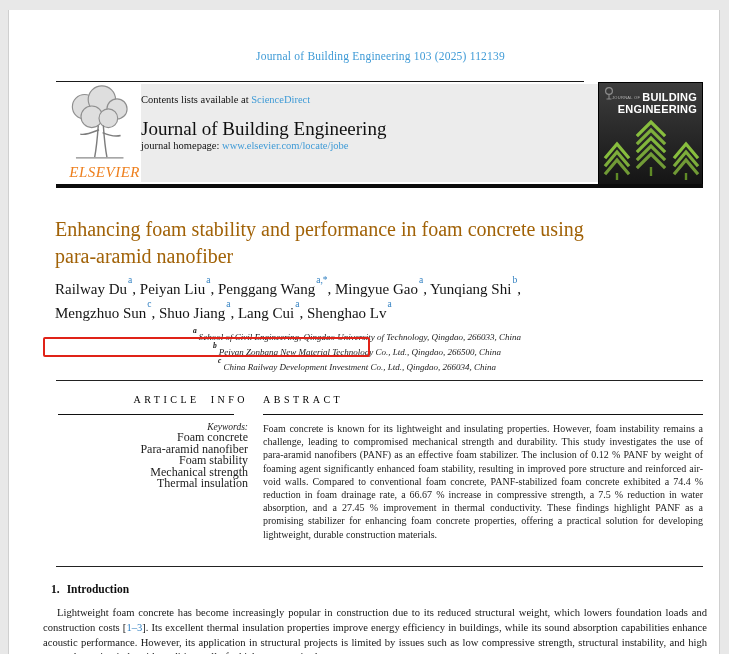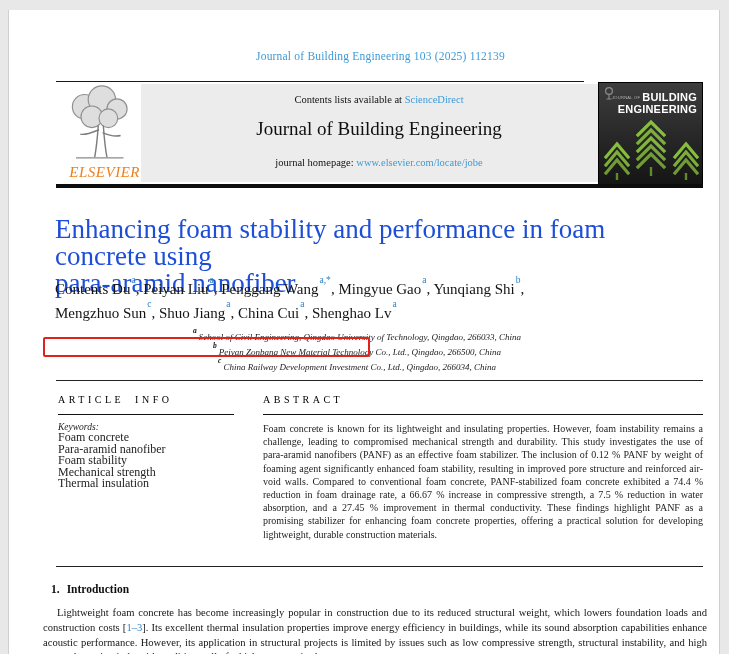--- a/index.html
+++ b/index.html
@@ -17,46 +17,46 @@
   .abs{position:absolute;}
 
   
   .citation{left:247px;top:40px;font-size:11.5px;color:var(--ref-blue);letter-spacing:.2px;}
 
   
   .rule-top{left:47px;top:71px;width:528px;height:1px;background:#1a1a1a;}
   .logo-block{left:49px;top:75px;width:82px;height:97px;text-align:right;font-style:italic;}
   .logo-tree{display:block;margin:0 auto;}
   .elsevier-word{font-size:15px;color:var(--orange);letter-spacing:.5px;margin-top:1px;font-family:"Liberation Serif",serif;}
-  .band{left:132px;top:74px;width:476px;height:98px;background:#ececec;text-align:center;}
+  .band{left:132px;top:74px;width:476px;height:98px;background:#ececec;text-align:left;}
   .contents-line{font-size:10.5px;padding-top:10px;color:#111;}
   .band a,.link{color:var(--link-blue);text-decoration:none;cursor:pointer;}
   .journal-name{font-size:19px;margin-top:13px;color:#0f0f0f;}
-  .homepage-line{font-size:10.5px;margin-top:17px;color:#111;}
+  .homepage-line{font-size:10.5px;color:#111;}
   .cover{left:589px;top:72px;width:105px;height:105px;background:linear-gradient(#3d3d3d,#141414);
          border:1px solid #000;overflow:hidden;}
   .cover-title{position:absolute;top:9px;right:5px;text-align:right;color:#fff;
                font-family:"Liberation Sans",sans-serif;font-weight:bold;font-size:11px;line-height:10.5px;letter-spacing:.2px;}
   .journal-of{font-size:4px;color:#b5b5b5;font-weight:normal;margin-right:2px;vertical-align:2px;letter-spacing:.3px;}
   .cover-mark{position:absolute;top:4px;left:5px;opacity:.75;}
   .cover-trees{position:absolute;left:0;bottom:2px;}
   .rule-thick{left:47px;top:174px;width:647px;height:4px;background:#0c0c0c;}
 
   
-  .title{left:46px;top:206px;width:600px;font-size:27px;line-height:27px;color:#1d4ed8;}
+  .title{left:46px;top:206px;width:600px;font-size:20px;line-height:27px;color:#a16207;}
   .authors{left:46px;top:266px;width:620px;font-size:15px;line-height:19.5px;color:#141414;}
   .authors sup{color:var(--ref-blue);font-size:9.5px;position:relative;top:-5px;margin-left:1px;}
   .affils{left:38px;top:318px;width:620px;font-size:9px;line-height:11px;font-style:italic;color:#222;text-align:center;}
   .affils sup{font-weight:bold;font-style:italic;font-size:7.5px;position:relative;top:-3px;margin-right:2px;color:#111;}
   .highlight-box{left:34px;top:327px;width:327px;height:20px;border:2px solid var(--red);border-radius:2px;}
 
   
   .rule-mid{left:47px;width:647px;height:1px;background:#222;}
   .col-heading{font-size:10px;letter-spacing:3.5px;word-spacing:5px;color:#000;}
-  .info-col{left:49px;top:384px;width:190px;}
+  .info-col{left:49px;top:384px;width:190px;text-align:right;}
   .info-rule{width:176px;height:1px;background:#111;margin-top:9px;}
   .kw-label{font-style:italic;font-size:9.5px;margin-top:7px;color:#222;}
   .kw-list{list-style:none;font-size:12px;line-height:11.6px;color:#222;}
   .abs-col{left:254px;top:384px;width:440px;}
   .abs-rule{width:440px;height:1px;background:#111;margin-top:9px;}
   .abs-text{font-size:10px;line-height:13.2px;text-align:justify;margin-top:7px;color:#1c1c1c;}
 
   
   .intro-head{left:42px;top:573px;font-size:11.5px;font-weight:bold;color:#0f0f0f;}
   .intro-num{margin-right:7px;}
@@ -138,38 +138,38 @@
 
   <div class="abs title">
     <div>Enhancing foam stability and performance in foam concrete using</div>
     <div>para-aramid nanofiber</div>
   </div>
 
   <div class="abs authors">
     <div>
       
     
-        <span><span>Contents Du</span><sup>a</sup><span>, </span></span>
+        <span><span>Railway Du</span><sup>a</sup><span>, </span></span>
       
         <span><span>Peiyan Liu</span><sup>a</sup><span>, </span></span>
       
         <span><span>Penggang Wang</span><sup>a,*</sup><span>, </span></span>
       
         <span><span>Mingyue Gao</span><sup>a</sup><span>, </span></span>
       
         <span><span>Yunqiang Shi</span><sup>b</sup><span>,</span></span>
       </div>
     <div>
       
     
         <span><span>Mengzhuo Sun</span><sup>c</sup><span>, </span></span>
       
         <span><span>Shuo Jiang</span><sup>a</sup><span>, </span></span>
       
-        <span><span>China Cui</span><sup>a</sup><span>, </span></span>
+        <span><span>Lang Cui</span><sup>a</sup><span>, </span></span>
       
         <span><span>Shenghao Lv</span><sup>a</sup><span></span></span>
       </div>
   </div>
 
   <div class="abs affils">
 
       <div><sup>a</sup><span>School of Civil Engineering, Qingdao University of Technology, Qingdao, 266033, China</span></div>
 
       <div><sup>b</sup><span>Peiyan Zonbang New Material Technology Co., Ltd., Qingdao, 266500, China</span></div>

